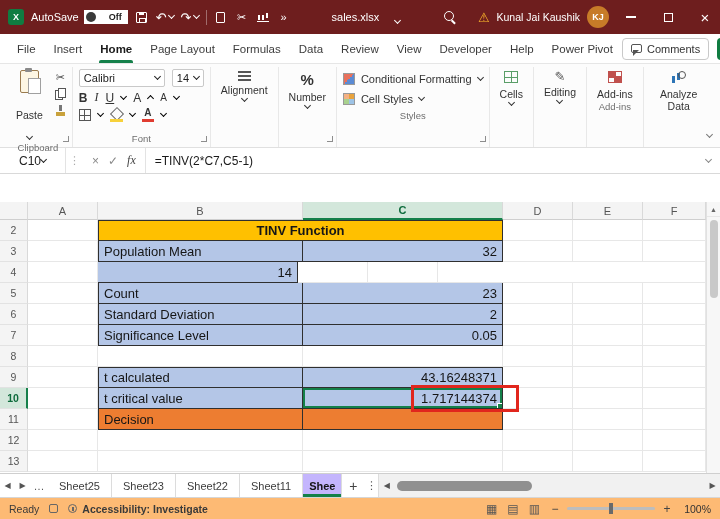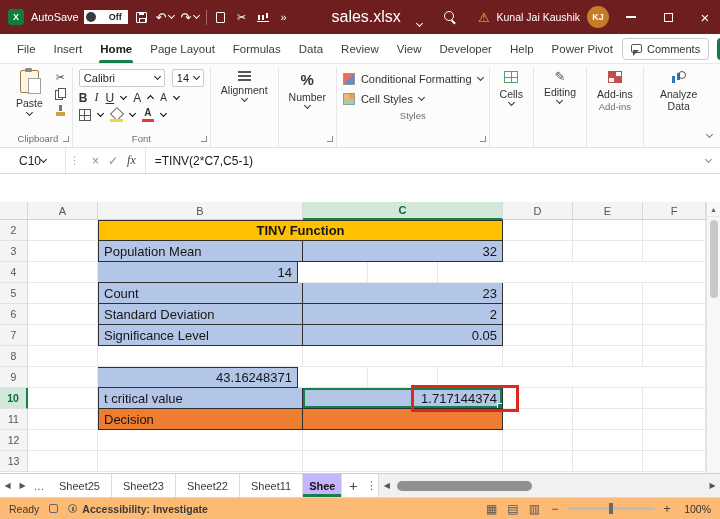--- a/index.html
+++ b/index.html
@@ -17,21 +17,21 @@
   .tb-sep{width:1px;height:15px;background:rgba(255,255,255,.35);flex:none}
   .save-icon{width:11px;height:11px;border:1.4px solid #fff;border-radius:1px;position:relative}
   .save-icon::before{content:"";position:absolute;top:-1px;left:2px;width:5px;height:3px;background:#fff}
   .save-icon::after{content:"";position:absolute;bottom:0;left:2px;width:4.5px;height:3px;border:1px solid #fff;border-bottom:none}
   .undo-glyph{font-size:13px;line-height:1}
   .page-icon{width:9px;height:11px;border:1.2px solid #fff;border-radius:1px}
   .chart-ic{width:12px;height:10px;border-bottom:1.2px solid #fff;position:relative}
   .chart-ic::before{content:"";position:absolute;left:1px;bottom:1px;width:2.5px;height:5px;background:#fff;box-shadow:4px 0 0 #fff,8px -2px 0 #fff}
   .chev{width:5px;height:5px;border-right:1.3px solid currentColor;border-bottom:1.3px solid currentColor;transform:rotate(45deg);display:inline-block;margin-top:-3px}
   .chev-up{transform:rotate(225deg);margin-top:2px}
-  .file-name{display:flex;align-items:flex-end;gap:16px;margin-left:34px;font-size:16px}
+  .file-name{display:flex;align-items:flex-end;gap:16px;margin-left:34px;font-size:11px}
   .tb-flex{flex:1}
   .search-ic{width:13px;height:13px;position:relative;margin-right:14px}
   .search-ic::before{content:"";position:absolute;left:0;top:0;width:8px;height:8px;border:1.5px solid #fff;border-radius:50%}
   .search-ic::after{content:"";position:absolute;right:1px;bottom:1px;width:5px;height:1.6px;background:#fff;transform:rotate(45deg)}
   .warn-ic{color:#ffb92a;font-size:13px;line-height:1}
   .user-name{font-size:10.5px;white-space:nowrap}
   .avatar{width:22px;height:22px;border-radius:50%;background:#c77b28;color:#fff;font-size:9px;font-weight:700;display:flex;align-items:center;justify-content:center;flex:none}
   .win-btn{width:30px;height:34px;display:flex;align-items:center;justify-content:center;color:#fff;flex:none}
   .min-glyph{width:10px;height:1.4px;background:#fff}
   .max-glyph{width:9px;height:9px;border:1.3px solid #fff}
@@ -47,21 +47,21 @@
   .comment-ic{width:11px;height:9px;border:1.2px solid #555;border-radius:2px;position:relative}
   .comment-ic::after{content:"";position:absolute;left:1px;bottom:-4px;border:3px solid transparent;border-top-color:#555;border-left-color:#555}
   .share-btn{width:30px;height:22px;background:#107c41;border-radius:4px;color:#fff;display:flex;align-items:center;justify-content:center;font-size:12px;font-weight:700}
 
   
   .ribbon{height:84px;background:#fcfcfc;border-bottom:1px solid #e0e0e0;display:flex;align-items:stretch;padding:3px 2px 0 4px;position:relative;flex:none}
   .rgroup{display:flex;flex-direction:column;border-right:1px solid #e8e8e8;padding:1px 6px 0 6px;position:relative}
   .rg-content{flex:1;display:flex;align-items:flex-start;gap:6px}
   .rg-label{font-size:9.5px;color:#6d6d6d;text-align:center;padding:1px 0 3px;display:flex;align-items:center;justify-content:center;gap:4px}
   .launcher{position:absolute;right:3px;bottom:5px;width:6px;height:6px;border-right:1.3px solid #8d8d8d;border-bottom:1.3px solid #8d8d8d}
-  .paste-btn{display:flex;flex-direction:column;align-items:center;gap:4px;padding:2px 6px;font-size:10.5px;color:#333}
+  .paste-btn{display:flex;flex-direction:column;align-items:center;gap:16px;padding:2px 6px;font-size:10.5px;color:#333}
   .paste-icon{width:19px;height:23px;background:#fdf6e3;border:1.5px solid #9a7b4f;border-radius:2px;position:relative}
   .paste-icon::before{content:"";position:absolute;top:-3px;left:4px;width:7px;height:4px;background:#8a8a8a;border-radius:1px}
   .paste-icon::after{content:"";position:absolute;right:-3px;bottom:-2px;width:11px;height:14px;background:#fff;border:1px solid #a0a0a0}
   .clip-col{display:flex;flex-direction:column;gap:5px;padding-top:3px;align-items:center}
   .mini-ic{display:flex;align-items:center;justify-content:center;height:12px;color:#4d4d4d;font-size:11px}
   .copy-ic{position:relative;width:11px;height:12px}
   .copy-ic::before{content:"";position:absolute;left:0;top:2px;width:6px;height:8px;border:1px solid #555;background:#fff}
   .copy-ic::after{content:"";position:absolute;left:3px;top:0;width:6px;height:8px;border:1px solid #555;background:#fff}
   .painter-ic{position:relative;width:11px;height:12px}
   .painter-ic::before{content:"";position:absolute;left:4px;top:0;width:3px;height:6px;background:#777}
@@ -467,20 +467,21 @@
         <div class="cell w-b"></div>
         <div class="cell w-c"></div>
         <div class="cell w-d"></div>
         <div class="cell w-e"></div>
         <div class="cell w-f"></div>
       </div>
 
       <div class="g-row">
         <div class="rh">9</div>
         <div class="cell w-a"></div>
+        <div class="cell w-b tcell bl bt tblue">t calculated</div>
         <div class="cell w-c tcell bt tblue val">43.16248371</div>
         <div class="cell w-d"></div>
         <div class="cell w-e"></div>
         <div class="cell w-f"></div>
       </div>
 
       <div class="g-row">
         <div class="rh sel">10</div>
         <div class="cell w-a"></div>
         <div class="cell w-b tcell bl tblue">t critical value</div>

